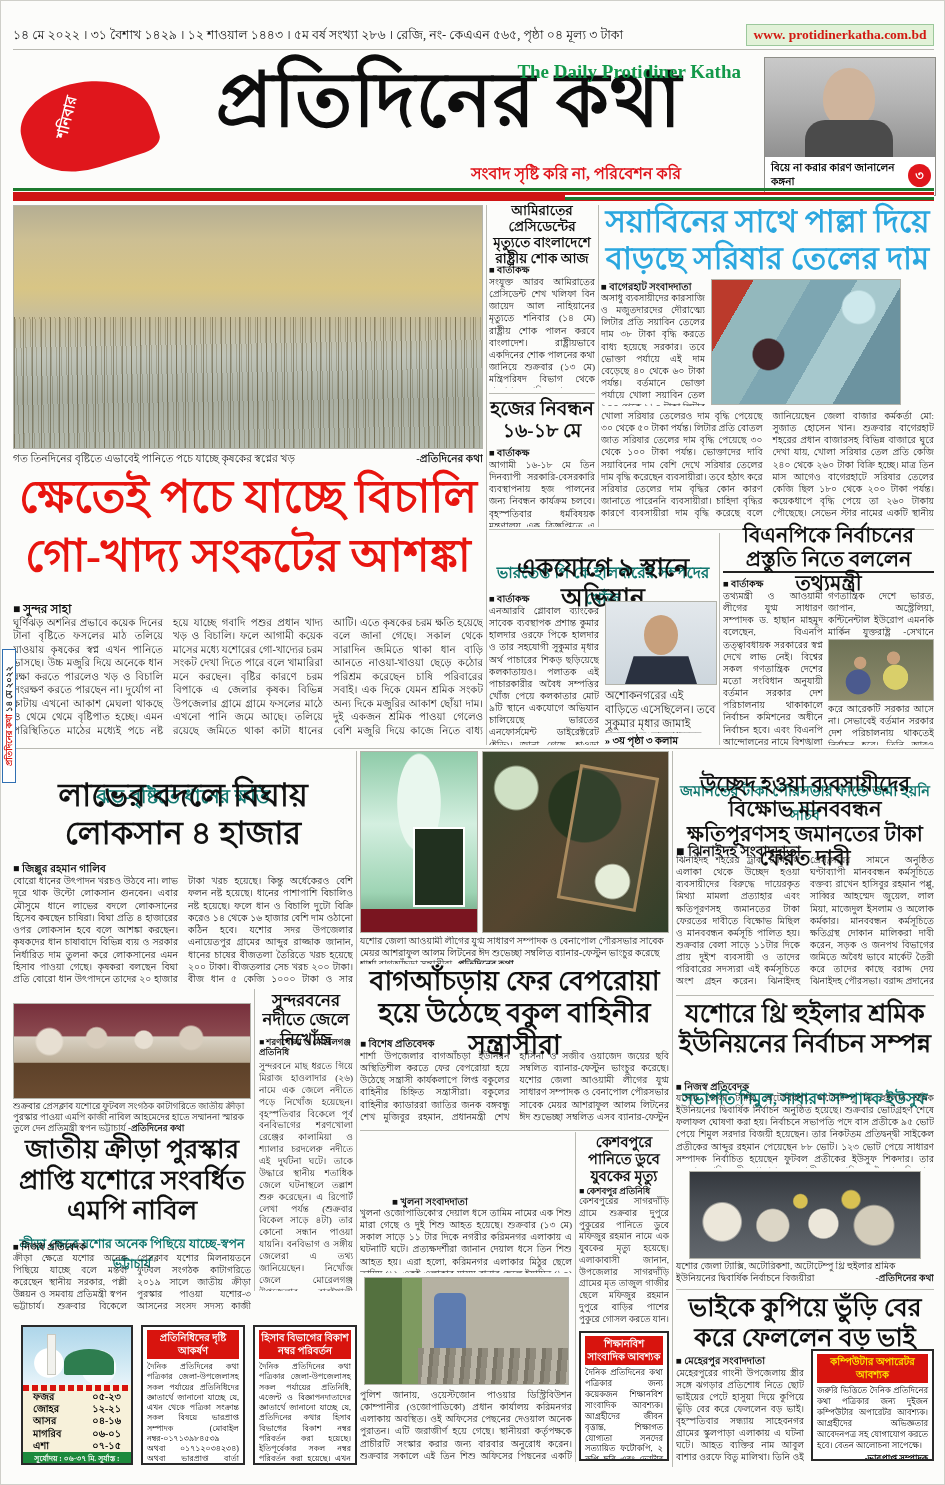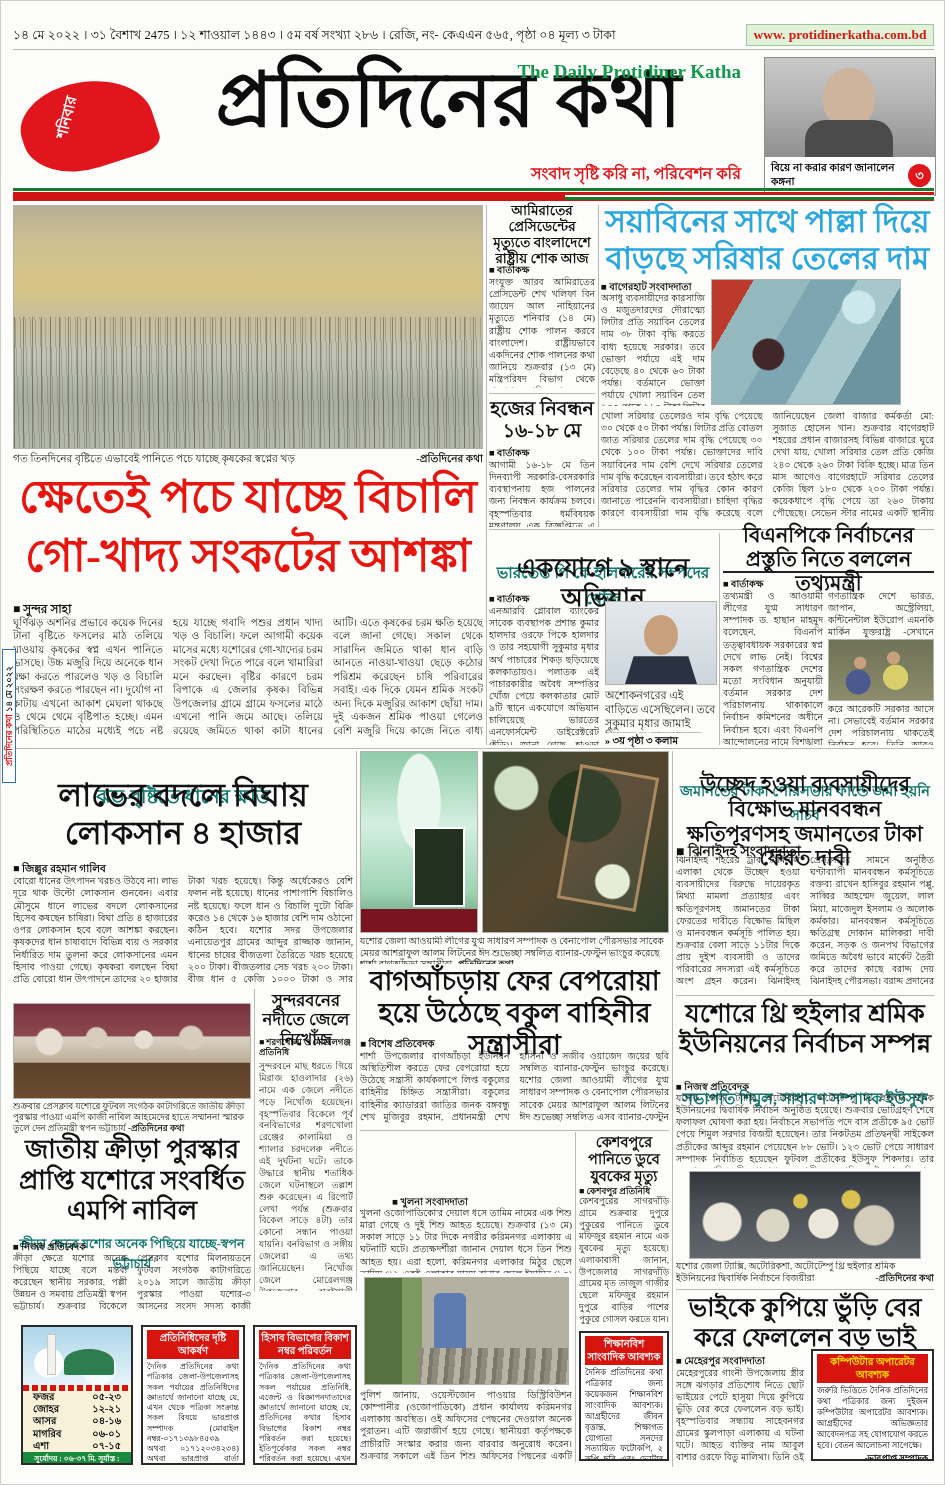--- a/index.html
+++ b/index.html
@@ -21,21 +21,21 @@
 
   
   .dateline { font-size:12.5px; color:#111; }
   .url-chip { background:#e2f2d8; border:1px solid #9cc89c; color:#d21a12; font-weight:bold; font-size:13.5px; text-align:center; line-height:20px; }
 
   
   .brush { background:#e0161c; border-radius:70% 100% 25% 85%; transform:rotate(-18deg); }
   .brush span { position:absolute; left:28px; top:18px; transform:rotate(-58deg); color:#fff; font-weight:bold; font-size:15px; }
   .logo { font-weight:bold; color:#0d0d0d; font-size:76px; line-height:1.35; text-align:center; letter-spacing:1px; }
   .eng-name { color:#13994a; font-weight:bold; font-size:19px; text-align:right; }
-  .slogan { color:#e0161c; font-weight:bold; font-size:16px; text-align:right; }
+  .slogan { color:#e0161c; font-weight:bold; font-size:16px; text-align:left; }
   .promo { border:1px solid #8e8e88; background:#fff; }
   .promo-photo { position:absolute; left:0; top:0; right:0; height:100px;
      background:linear-gradient(180deg,#c9c9c9 0%,#b3b3b3 45%,#8f8f8f 100%); }
   .promo-photo::before { content:""; position:absolute; left:58px; top:10px; width:52px; height:60px; border-radius:50% 50% 45% 45%; background:#cfb49c; }
   .promo-photo::after { content:""; position:absolute; left:40px; top:62px; width:88px; height:40px; border-radius:20px 20px 0 0; background:#4b4b4b; }
   .promo-caption { position:absolute; left:0; bottom:0; right:0; height:38px; background:#fff; font-size:10.5px; font-weight:bold; padding:4px 30px 2px 6px; line-height:1.3; }
   .page-badge { position:absolute; right:4px; bottom:8px; width:23px; height:23px; border-radius:50%; background:#e0161c; color:#fff; font-weight:bold; font-size:13px; text-align:center; line-height:23px; }
 
   .stripe-right { background:repeating-linear-gradient(180deg,#cf1414 0 3px,#ffffff 3px 5px,#1c7a2e 5px 8px); }
 
@@ -113,21 +113,21 @@
      display:flex; align-items:center; justify-content:center; }
   .side-strip .inner { writing-mode:vertical-rl; transform:rotate(180deg); font-size:8.6px; font-weight:bold; white-space:nowrap; }
   .side-strip .slogo { color:#d8140e; }
   .side-strip .sdate { color:#111; }
 </style>
 </head>
 <body>
 
 <div class="page">
 
-  <div class="abs dateline" style="left:12px;top:25px;width:720px;height:18px;">১৪ মে ২০২২ । ৩১ বৈশাখ 2475 । ১২ শাওয়াল ১৪৪৩ । ৫ম বর্ষ সংখ্যা ২৮৬ । রেজি, নং- কেএএন ৫৬৫, পৃষ্ঠা ০৪ মূল্য ৩ টাকা</div>
+  <div class="abs dateline" style="left:12px;top:25px;width:720px;height:18px;">১৪ মে ২০২২ । ৩১ বৈশাখ ১৪২৯ । ১২ শাওয়াল ১৪৪৩ । ৫ম বর্ষ সংখ্যা ২৮৬ । রেজি, নং- কেএএন ৫৬৫, পৃষ্ঠা ০৪ মূল্য ৩ টাকা</div>
   <div class="abs url-chip" style="left:745px;top:23px;width:188px;height:22px;">www. protidinerkatha.com.bd</div>
   <div class="abs hrule" style="left:12px;top:48px;width:921px;"></div>
 
   <div class="abs brush" style="left:20px;top:80px;width:132px;height:88px;">
     <span>শনিবার</span>
   </div>
   <div class="abs logo" style="left:150px;top:48px;width:596px;height:118px;">প্রতিদিনের কথা</div>
   <div class="abs eng-name" style="left:460px;top:60px;width:280px;">The Daily Protidiner Katha</div>
   <div class="abs slogan" style="left:470px;top:160px;width:270px;">সংবাদ সৃষ্টি করি না, পরিবেশন করি</div>
 

